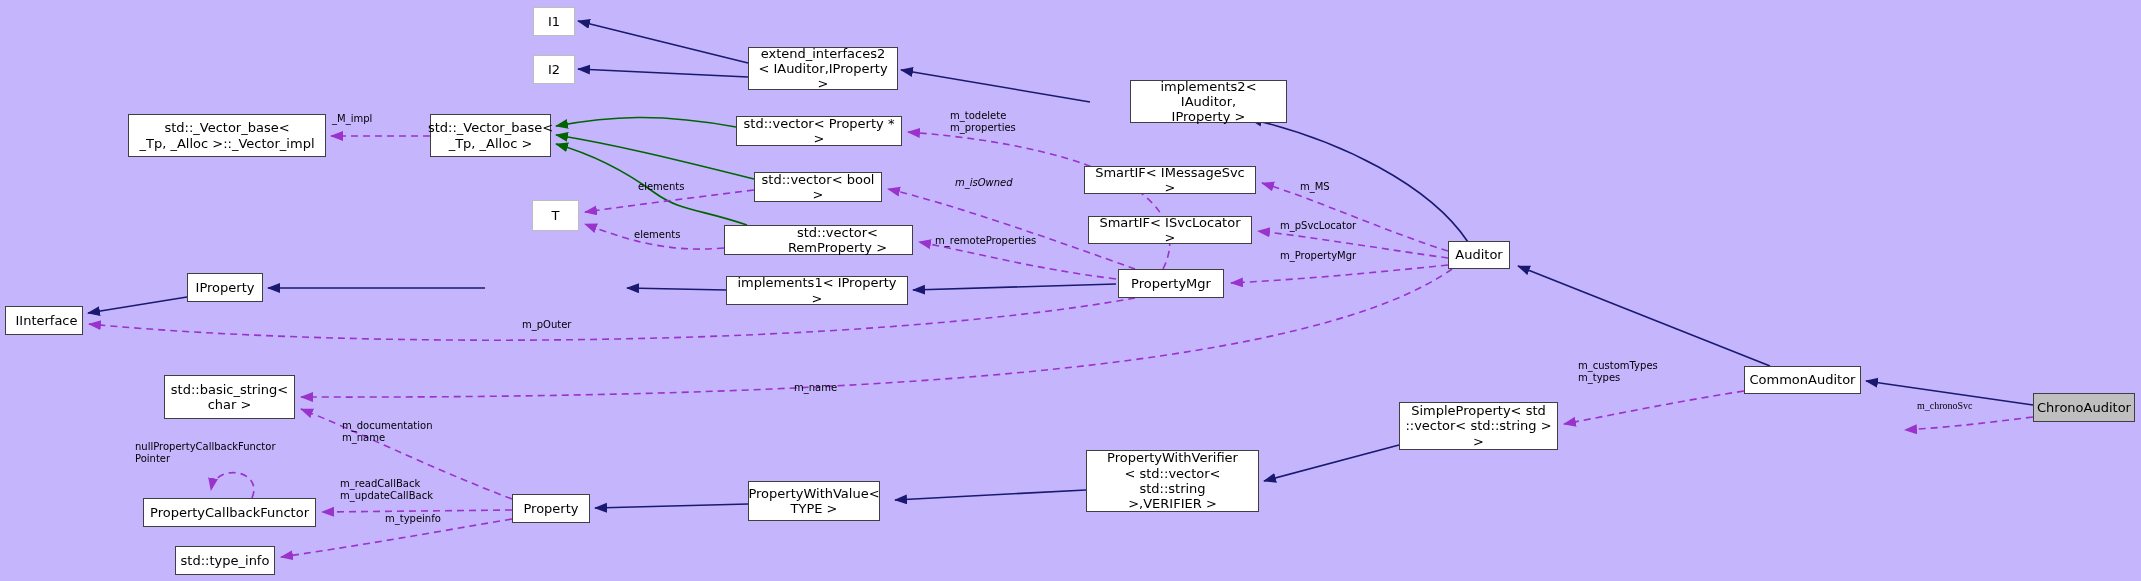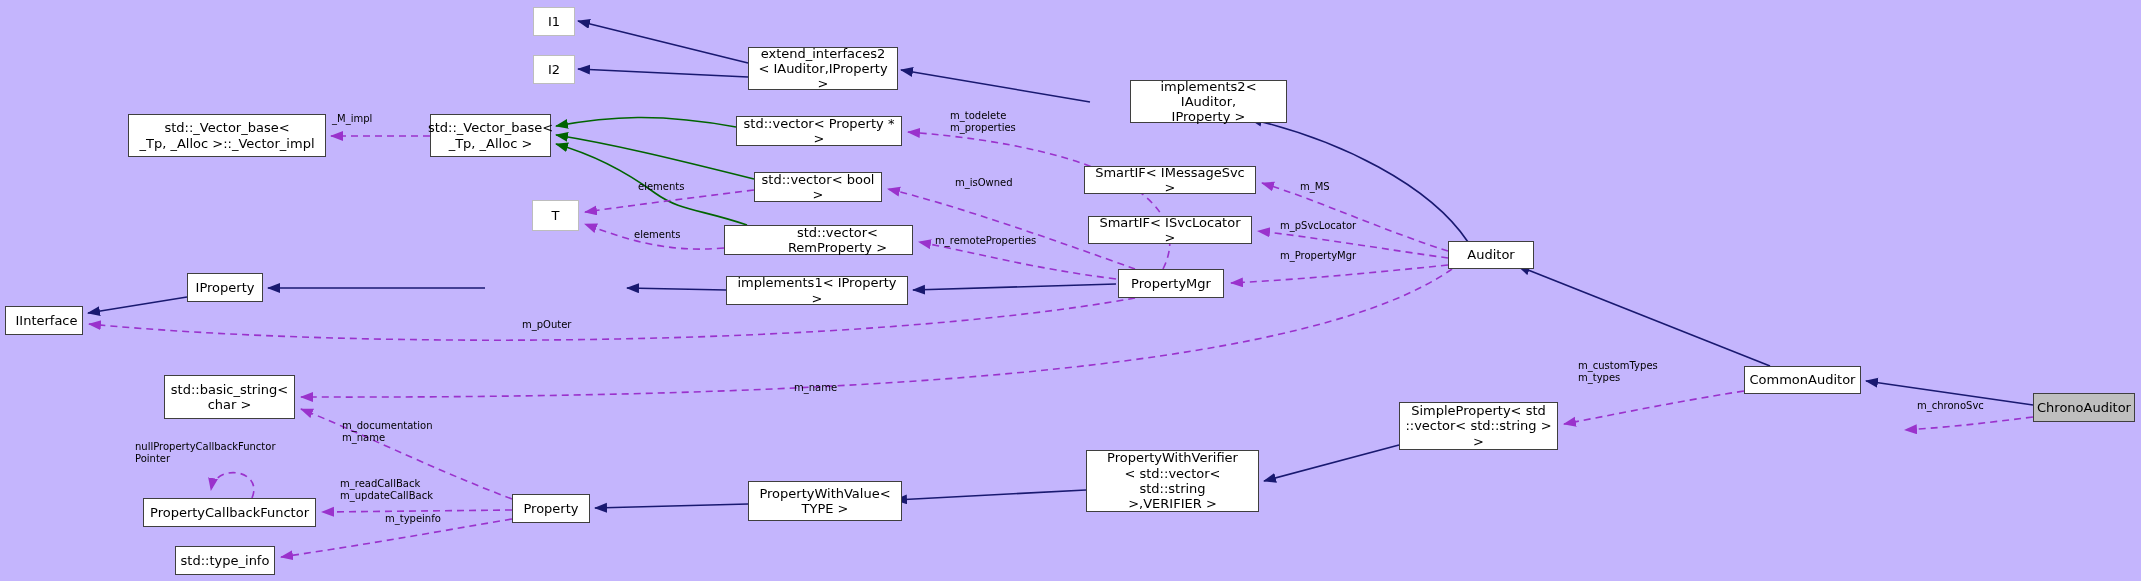--- a/index.html
+++ b/index.html
@@ -84,55 +84,55 @@
   <div class="node" style="left:128px;top:114px;width:198px;height:43px;">std::_Vector_base&lt;
 _Tp, _Alloc &gt;::_Vector_impl</div>
   <div class="node" style="left:430px;top:114px;width:121px;height:43px;">std::_Vector_base&lt;
 _Tp, _Alloc &gt;</div>
   <div class="node" style="left:736px;top:116px;width:166px;height:30px;">std::vector&lt; Property * &gt;</div>
   <div class="node" style="left:754px;top:172px;width:128px;height:30px;">std::vector&lt; bool &gt;</div>
   <div class="node" style="left:724px;top:225px;width:189px;height:30px;padding-left:41px;">std::vector&lt; RemProperty &gt;</div>
   <div class="node param" style="left:532px;top:200px;width:47px;height:31px;">T</div>
   <div class="node" style="left:1084px;top:166px;width:172px;height:28px;">SmartIF&lt; IMessageSvc &gt;</div>
   <div class="node" style="left:1088px;top:216px;width:164px;height:28px;">SmartIF&lt; ISvcLocator &gt;</div>
-  <div class="node" style="left:1448px;top:241px;width:86px;height:28px;">Auditor</div>
+  <div class="node" style="left:1448px;top:241px;width:62px;height:28px;">Auditor</div>
   <div class="node" style="left:187px;top:273px;width:76px;height:29px;">IProperty</div>
   <div class="node" style="left:5px;top:306px;width:78px;height:29px;padding-left:8px;">IInterface</div>
   <div class="node" style="left:726px;top:276px;width:182px;height:29px;">implements1&lt; IProperty &gt;</div>
   <div class="node" style="left:1118px;top:269px;width:106px;height:29px;">PropertyMgr</div>
   <div class="node" style="left:164px;top:375px;width:131px;height:44px;">std::basic_string&lt;
 char &gt;</div>
   <div class="node" style="left:1399px;top:402px;width:159px;height:48px;">SimpleProperty&lt; std
 ::vector&lt; std::string &gt; &gt;</div>
   <div class="node" style="left:1744px;top:366px;width:117px;height:28px;">CommonAuditor</div>
   <div class="node current" style="left:2033px;top:393px;width:102px;height:29px;">ChronoAuditor</div>
   <div class="node" style="left:1086px;top:450px;width:173px;height:62px;">PropertyWithVerifier
 &lt; std::vector&lt; std::string
 &gt;,VERIFIER &gt;</div>
-  <div class="node" style="left:748px;top:481px;width:154px;height:40px;">PropertyWithValue&lt;
+  <div class="node" style="left:748px;top:481px;width:132px;height:40px;">PropertyWithValue&lt;
 TYPE &gt;</div>
   <div class="node" style="left:512px;top:494px;width:78px;height:29px;">Property</div>
   <div class="node" style="left:143px;top:498px;width:173px;height:29px;">PropertyCallbackFunctor</div>
   <div class="node" style="left:175px;top:546px;width:100px;height:29px;">std::type_info</div>
 
   <div class="edge-label" style="left:332px;top:113px;width:60px;">_M_impl</div>
   <div class="edge-label" style="left:950px;top:110px;width:100px;">m_todelete
 m_properties</div>
-  <div class="edge-label" style="left:955px;top:177px;width:85px;">m_isOwned</div>
+  <div class="edge-label" style="left:955px;top:177px;width:85px;font-style:italic;">m_isOwned</div>
   <div class="edge-label" style="left:935px;top:235px;width:128px;">m_remoteProperties</div>
   <div class="edge-label" style="left:638px;top:181px;width:62px;">elements</div>
   <div class="edge-label" style="left:634px;top:229px;width:62px;">elements</div>
   <div class="edge-label" style="left:1300px;top:181px;width:55px;">m_MS</div>
   <div class="edge-label" style="left:1280px;top:220px;width:100px;">m_pSvcLocator</div>
   <div class="edge-label" style="left:1280px;top:250px;width:100px;">m_PropertyMgr</div>
   <div class="edge-label" style="left:522px;top:319px;width:65px;">m_pOuter</div>
   <div class="edge-label" style="left:794px;top:382px;width:60px;">m_name</div>
   <div class="edge-label" style="left:1578px;top:360px;width:115px;">m_customTypes
 m_types</div>
-  <div class="edge-label" style="left:1917px;top:400px;width:90px;">m_chronoSvc</div>
+  <div class="edge-label" style="left:1917px;top:400px;width:90px;font-family:Liberation Serif, serif;">m_chronoSvc</div>
   <div class="edge-label" style="left:342px;top:420px;width:120px;">m_documentation
 m_name</div>
   <div class="edge-label" style="left:340px;top:478px;width:128px;">m_readCallBack
 m_updateCallBack</div>
   <div class="edge-label" style="left:385px;top:513px;width:72px;">m_typeinfo</div>
   <div class="edge-label" style="left:135px;top:441px;width:192px;">nullPropertyCallbackFunctor
 Pointer</div>
 
 </div>
 

